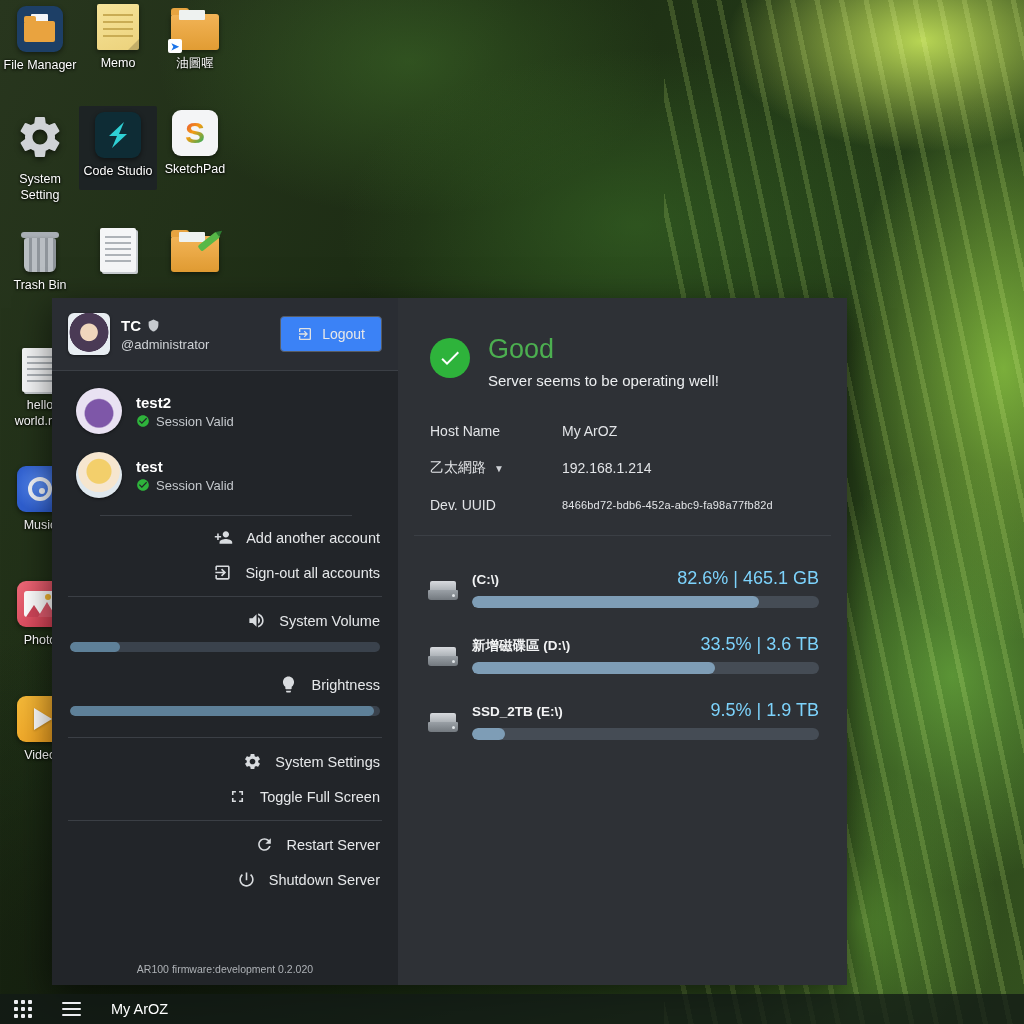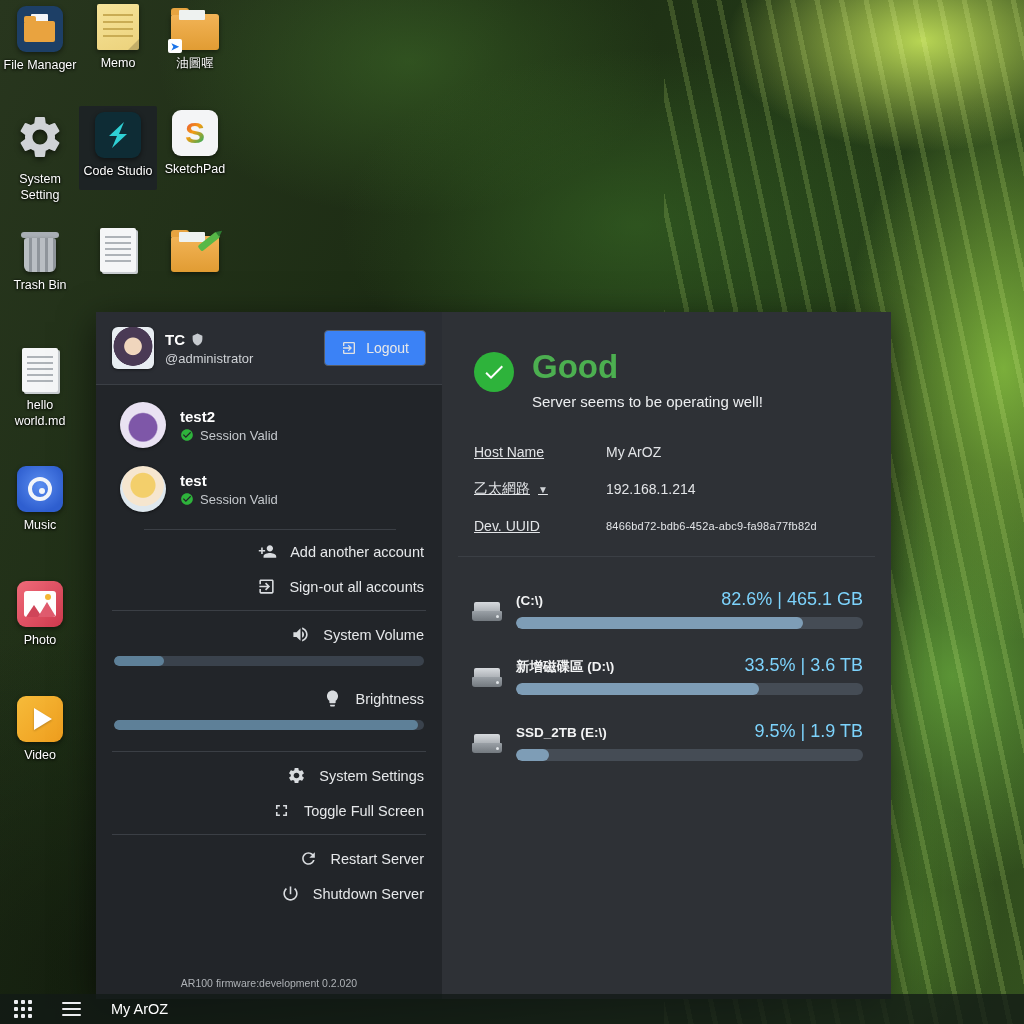--- a/index.html
+++ b/index.html
@@ -71,21 +71,21 @@
   .photo-tile { background:linear-gradient(135deg,#ef6a79,#d03a4e); }
   .photo-frame { width:32px; height:26px; background:#fff; border-radius:3px; position:relative; overflow:hidden; }
   .photo-frame .mtn { position:absolute; bottom:0; left:2px; border-style:solid; border-width:0 8px 12px 8px; border-color:transparent transparent #d04559 transparent; }
   .photo-frame .mtn2 { position:absolute; bottom:0; left:14px; border-style:solid; border-width:0 9px 15px 9px; border-color:transparent transparent #e05b6e transparent; }
   .photo-frame .sun { position:absolute; top:3px; right:5px; width:6px; height:6px; background:#f5b733; border-radius:50%; }
 
   .video-tile { background:linear-gradient(135deg,#f6bb3a,#ef9e1e); }
   .play-tri { border-style:solid; border-width:11px 0 11px 18px; border-color:transparent transparent transparent #fff; margin-left:5px; filter:drop-shadow(0 1px 1px rgba(0,0,0,.25)); }
 
   
-  .panel { position:absolute; left:52px; top:312px; width:795px; height:687px; z-index:5; display:flex; box-shadow:0 10px 34px rgba(0,0,0,.55);margin-left:44px; }
+  .panel { position:absolute; left:52px; top:298px; width:795px; height:687px; z-index:5; display:flex; box-shadow:0 10px 34px rgba(0,0,0,.55); }
   .panel-left { width:346px; background:#222529; display:flex; flex-direction:column; color:#e6e8ea; }
   .panel-right { flex:1; background:#2e3136; color:#e6e8ea; }
   .divider { height:1px; background:#3b3f45; margin:5px 0; flex:0 0 auto; }
   .divider.short { margin:4px 46px 4px 48px; }
   .divider.inset { margin:6px 16px; }
 
   .user-header { display:flex; align-items:center; gap:11px; padding:15px 16px; background:#2a2d33; }
   .avatar { width:42px; height:42px; border-radius:6px; flex:0 0 42px;
     background: radial-gradient(circle at 50% 46%, #f0d6bd 0 27%, #4a3a55 30% 62%, #e8edf2 64%); box-shadow:0 1px 3px rgba(0,0,0,.5); }
   .uname { font-size:15px; font-weight:bold; color:#fff; display:flex; align-items:center; gap:6px; }
@@ -107,26 +107,26 @@
   .menu-item { display:flex; align-items:center; gap:13px; padding:8px 18px; font-size:14.5px; color:#e6e8ea; cursor:pointer;justify-content:flex-end; }
   .menu-item svg { width:19px; height:19px; flex:0 0 19px; fill:#d9dcdf; }
   .slider { margin:4px 18px 15px; height:10px; background:#3a424c; border-radius:5px; overflow:hidden; cursor:pointer; }
   .slider .fill { height:100%; background:#5e8098; border-radius:5px; }
   .panel-footer { margin-top:auto; padding:8px 18px 10px; font-size:10.5px; color:#aeb2b6;text-align:center; }
 
   
   .status { display:flex; gap:18px; padding:36px 32px 8px; align-items:flex-start; }
   .check-circle { width:40px; height:40px; border-radius:50%; background:#2eb33b; flex:0 0 40px; display:flex; align-items:center; justify-content:center; margin-top:4px; }
   .check-circle svg { width:24px; height:24px; }
-  .status-title { font-size:33px; color:#4caf50;font-weight:bold; }
+  .status-title { font-size:27px; color:#4caf50; }
   .status-sub { font-size:15px; color:#eceef0; margin-top:7px; }
 
   .info { padding:16px 32px 6px; }
   .info-row { display:flex; align-items:center; padding:10px 0; font-size:14px; color:#e2e4e7; }
-  .info-label { width:132px; flex:0 0 132px; display:flex; align-items:center; gap:8px;text-decoration:underline; }
+  .info-label { width:132px; flex:0 0 132px; display:flex; align-items:center; gap:8px; }
   .info-label .caret { font-size:10px; color:#cfd2d6; }
   .uuid-val { font-size:11px; letter-spacing:.2px; }
 
   .disks { padding:14px 28px; }
   .disk { position:relative; padding-left:46px; margin:12px 0 26px; }
   .disk-head { display:flex; justify-content:space-between; align-items:baseline; font-size:13.5px; }
   .disk-name { font-weight:bold; color:#f2f3f4; }
   .disk-usage { font-weight:normal; color:#7dd3fc; font-size:18px; }
   .disk-bar { margin-top:7px; height:12px; background:#454c55; border-radius:6px; overflow:hidden; }
   .disk-bar .fill { height:100%; background:#7e9db6; border-radius:6px; }

